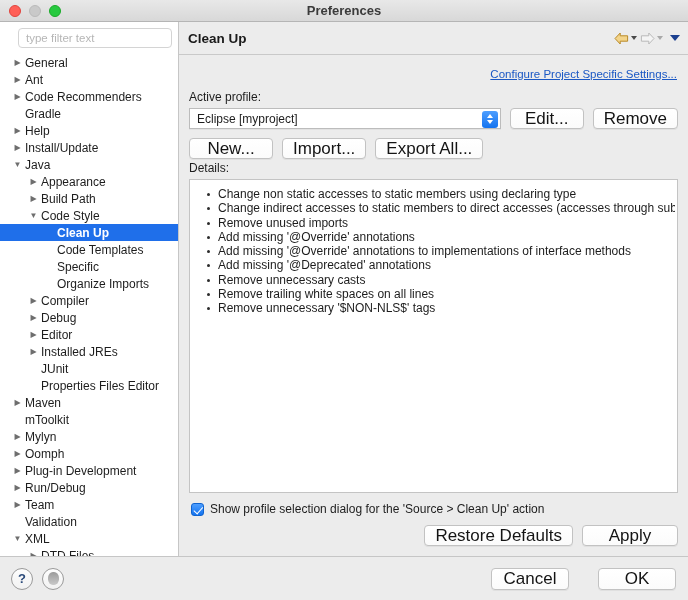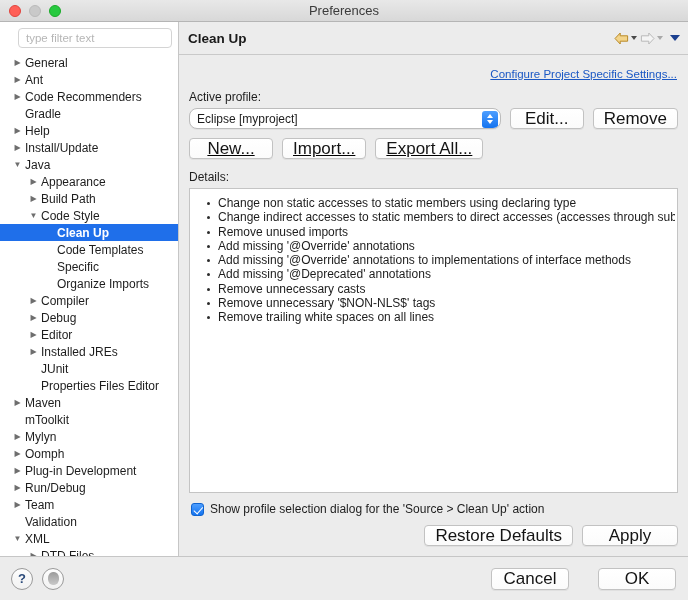--- a/index.html
+++ b/index.html
@@ -43,21 +43,21 @@
     display: block;
   }
   .light.close { background: #ff5f57; border: 0.5px solid #e0443e; }
   .light.min   { background: #c9c9c9; border: 0.5px solid #bababa; }
   .light.zoom  { background: #28c940; border: 0.5px solid #1aab29; }
   #title-text {
     position: absolute;
     left: 0; right: 0;
     text-align: center;
     font-size: 13px;
-    font-weight: normal;
+    font-weight: bold;
     color: #3b3b3b;
     pointer-events: none;
   }
 
   
   #body {
     flex: 1 1 auto;
     display: flex;
     min-height: 0;
     background: #ececec;
@@ -206,21 +206,21 @@
     align-items: center;
     gap: 9px;
     margin-bottom: 9px;
   }
   #profile-select {
     position: relative;
     flex: 1 1 auto;
     height: 21px;
     background: #ffffff;
     border: 1px solid #bcbcbc;
-    border-radius: 8px;
+    border-radius: 0;
     display: flex;
     align-items: center;
     font-size: 12px;
     color: #1d1d1d;
     padding-left: 7px;
     overflow: hidden;
     box-shadow: 0 1px 0 rgba(0,0,0,0.04);
   }
   #profile-stepper {
     position: absolute;
@@ -253,21 +253,21 @@
     color: #141414;
     cursor: default;
     padding: 0 10px;
     box-shadow: 0 1px 0 rgba(0,0,0,0.05);
     display: inline-flex;
     align-items: center;
     justify-content: center;
     white-space: nowrap;
   }
 
-  #profile-btns { display: flex; gap: 9px; margin-bottom: 11px; text-decoration: underline; }
+  #profile-btns { display: flex; gap: 9px; margin-bottom: 2px; }
   #profile-btns .btn { min-width: 84px; }
 
   #details-label { font-size: 12px; color: #1d1d1d; margin-bottom: 4px; }
 
   #details-box {
     flex: 1 1 auto;
     background: #ffffff;
     border: 1px solid #c4c4c4;
     overflow: hidden;
     padding: 7px 2px 4px 2px;
@@ -556,22 +556,22 @@
 
         <div id="details-box">
           <ul id="details-list">
               <li>Change non static accesses to static members using declaring type</li>
               <li>Change indirect accesses to static members to direct accesses (accesses through subtypes)</li>
               <li>Remove unused imports</li>
               <li>Add missing '@Override' annotations</li>
               <li>Add missing '@Override' annotations to implementations of interface methods</li>
               <li>Add missing '@Deprecated' annotations</li>
               <li>Remove unnecessary casts</li>
+              <li>Remove trailing white spaces on all lines</li>
               <li>Remove unnecessary '$NON-NLS$' tags</li>
-              <li>Remove trailing white spaces on all lines</li>
             </ul>
         </div>
 
         <div id="checkbox-row">
           <span class="cbox"></span>
           <span id="checkbox-label">Show profile selection dialog for the 'Source &gt; Clean Up' action</span>
         </div>
 
         <div id="apply-row">
           <button class="btn">Restore Defaults</button>

